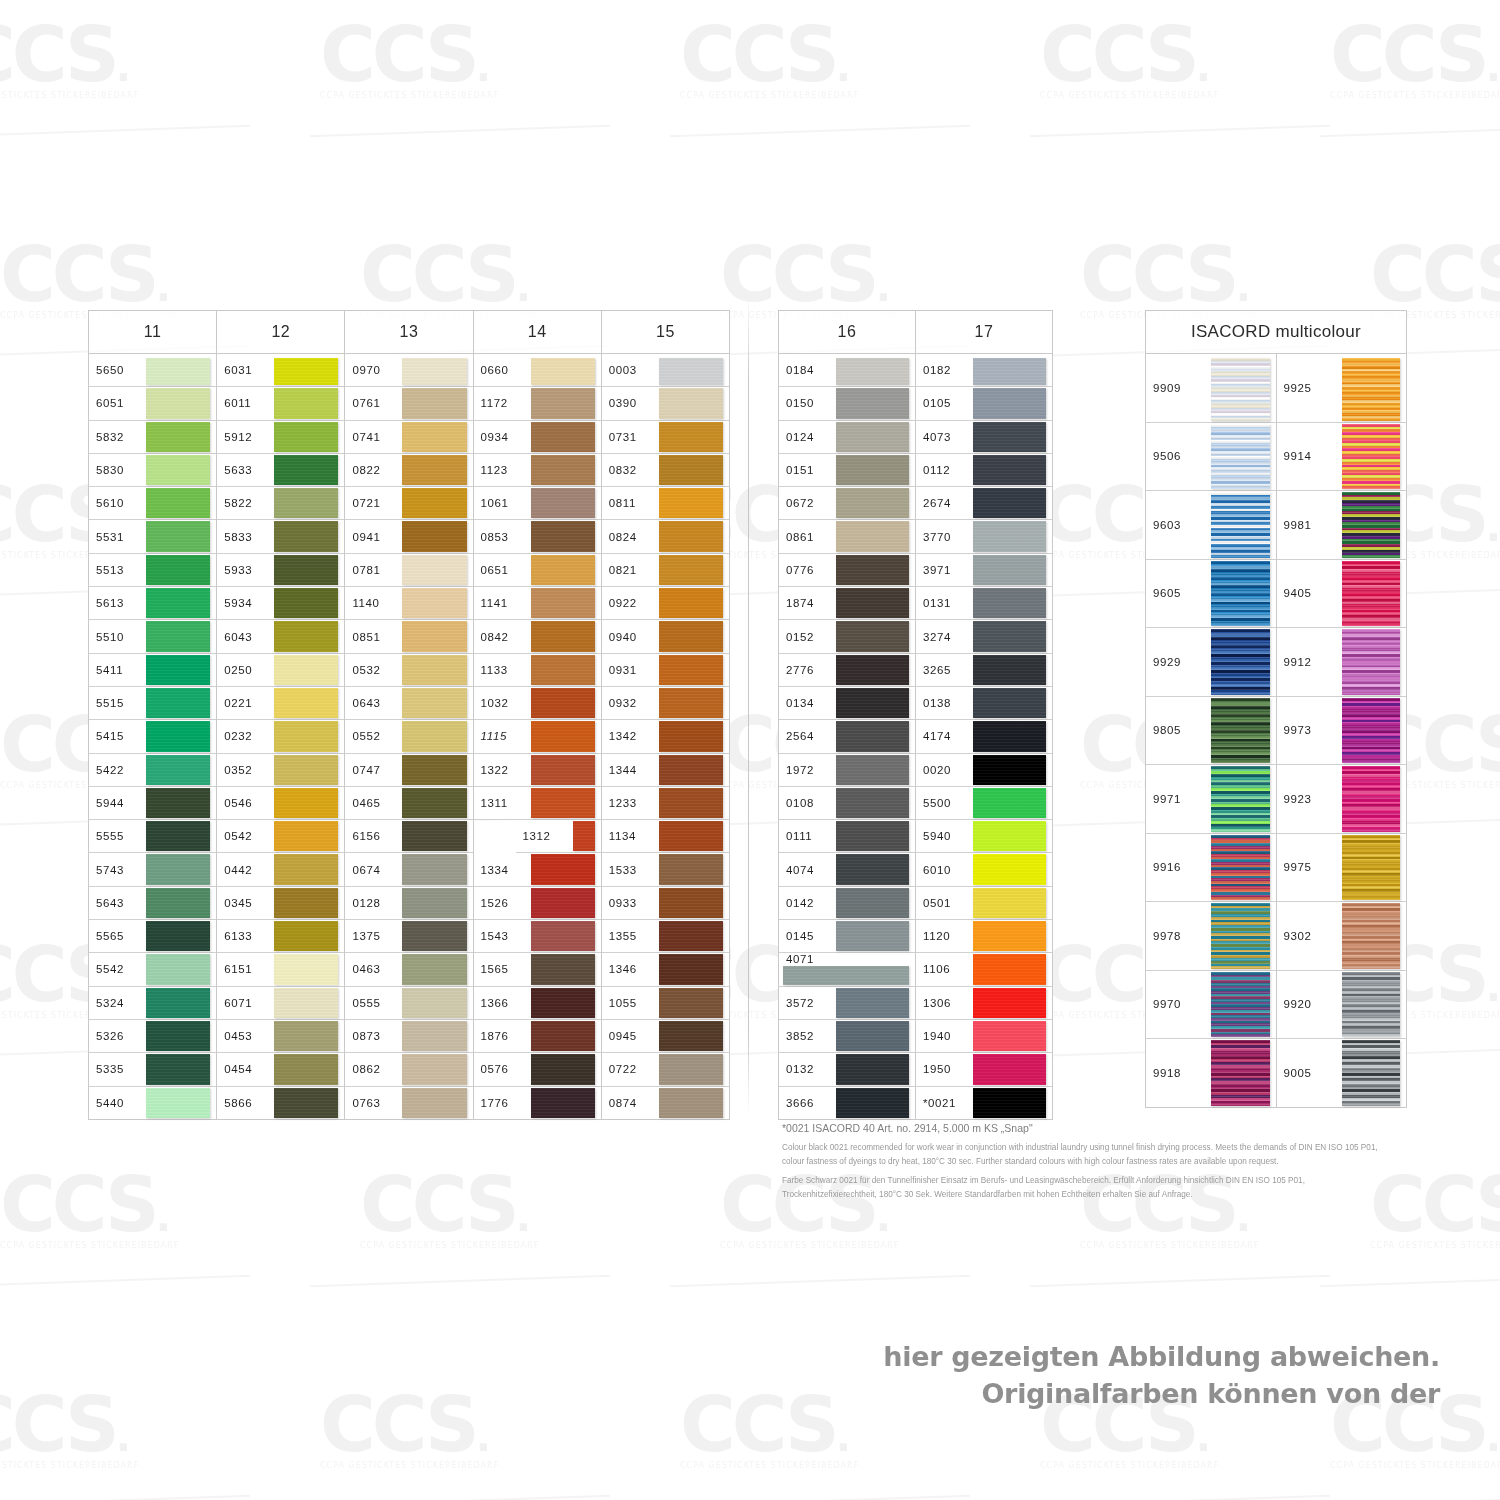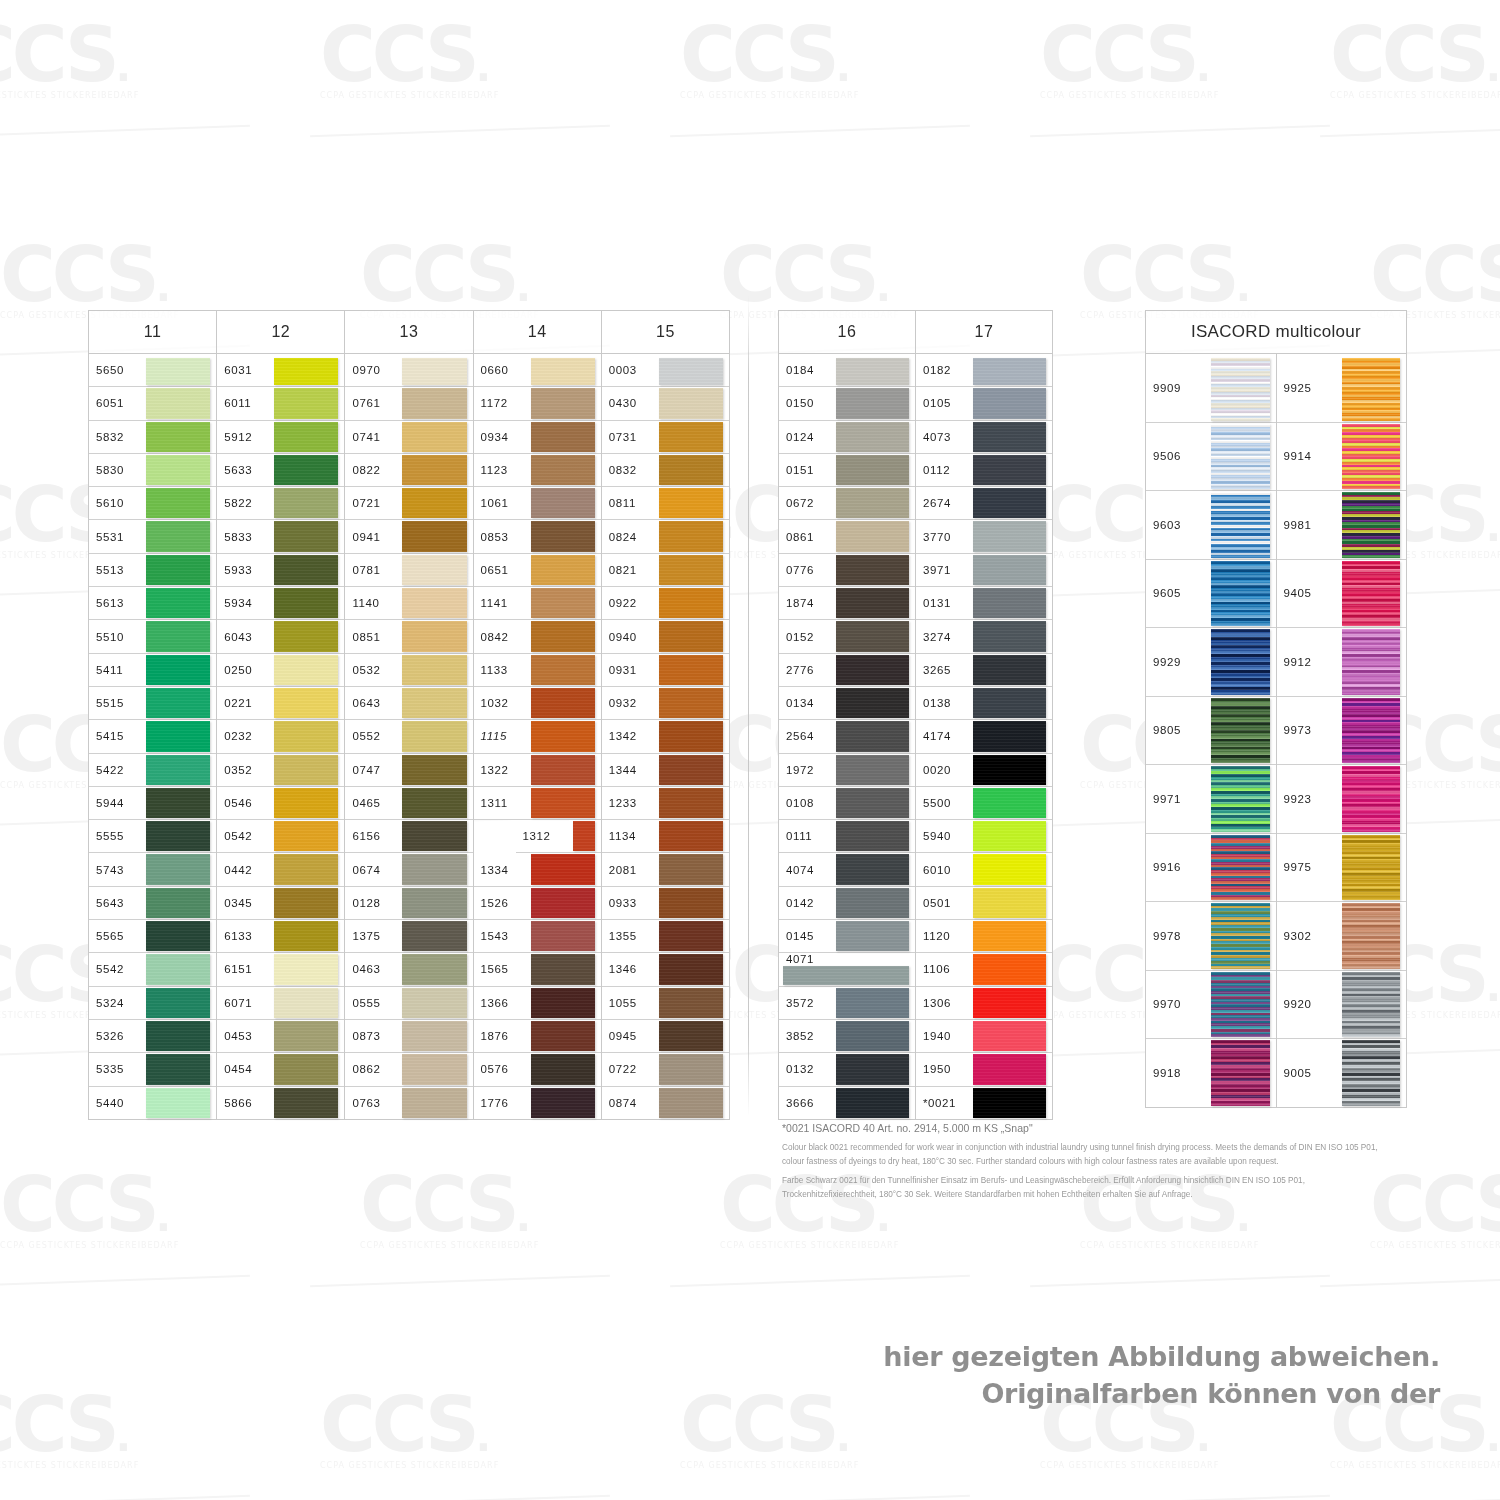--- a/index.html
+++ b/index.html
@@ -816,21 +816,21 @@
           </div>
         </div>
         <div class="col" style="flex: 1 1 0px;">
           <div class="row" style="height: 32.3px;">
             <div class="code" style="width: 46px; min-width: 46px;">0003</div>
             <div class="swatchwrap">
               <div class="swatch" style="background: rgb(207, 210, 211);"></div>
             </div>
           </div>
           <div class="row" style="height: 32.3px;">
-            <div class="code" style="width: 46px; min-width: 46px;">0430</div>
+            <div class="code" style="width: 46px; min-width: 46px;">0390</div>
             <div class="swatchwrap">
               <div class="swatch" style="background: rgb(221, 210, 180);"></div>
             </div>
           </div>
           <div class="row" style="height: 32.3px;">
             <div class="code" style="width: 46px; min-width: 46px;">0731</div>
             <div class="swatchwrap">
               <div class="swatch" style="background: rgb(199, 140, 35);"></div>
             </div>
           </div>
@@ -900,21 +900,21 @@
               <div class="swatch" style="background: rgb(156, 76, 31);"></div>
             </div>
           </div>
           <div class="row" style="height: 32.3px;">
             <div class="code" style="width: 46px; min-width: 46px;">1134</div>
             <div class="swatchwrap">
               <div class="swatch" style="background: rgb(163, 69, 27);"></div>
             </div>
           </div>
           <div class="row" style="height: 32.3px;">
-            <div class="code" style="width: 46px; min-width: 46px;">2081</div>
+            <div class="code" style="width: 46px; min-width: 46px;">1533</div>
             <div class="swatchwrap">
               <div class="swatch" style="background: rgb(138, 98, 64);"></div>
             </div>
           </div>
           <div class="row" style="height: 32.3px;">
             <div class="code" style="width: 46px; min-width: 46px;">0933</div>
             <div class="swatchwrap">
               <div class="swatch" style="background: rgb(138, 74, 32);"></div>
             </div>
           </div>

